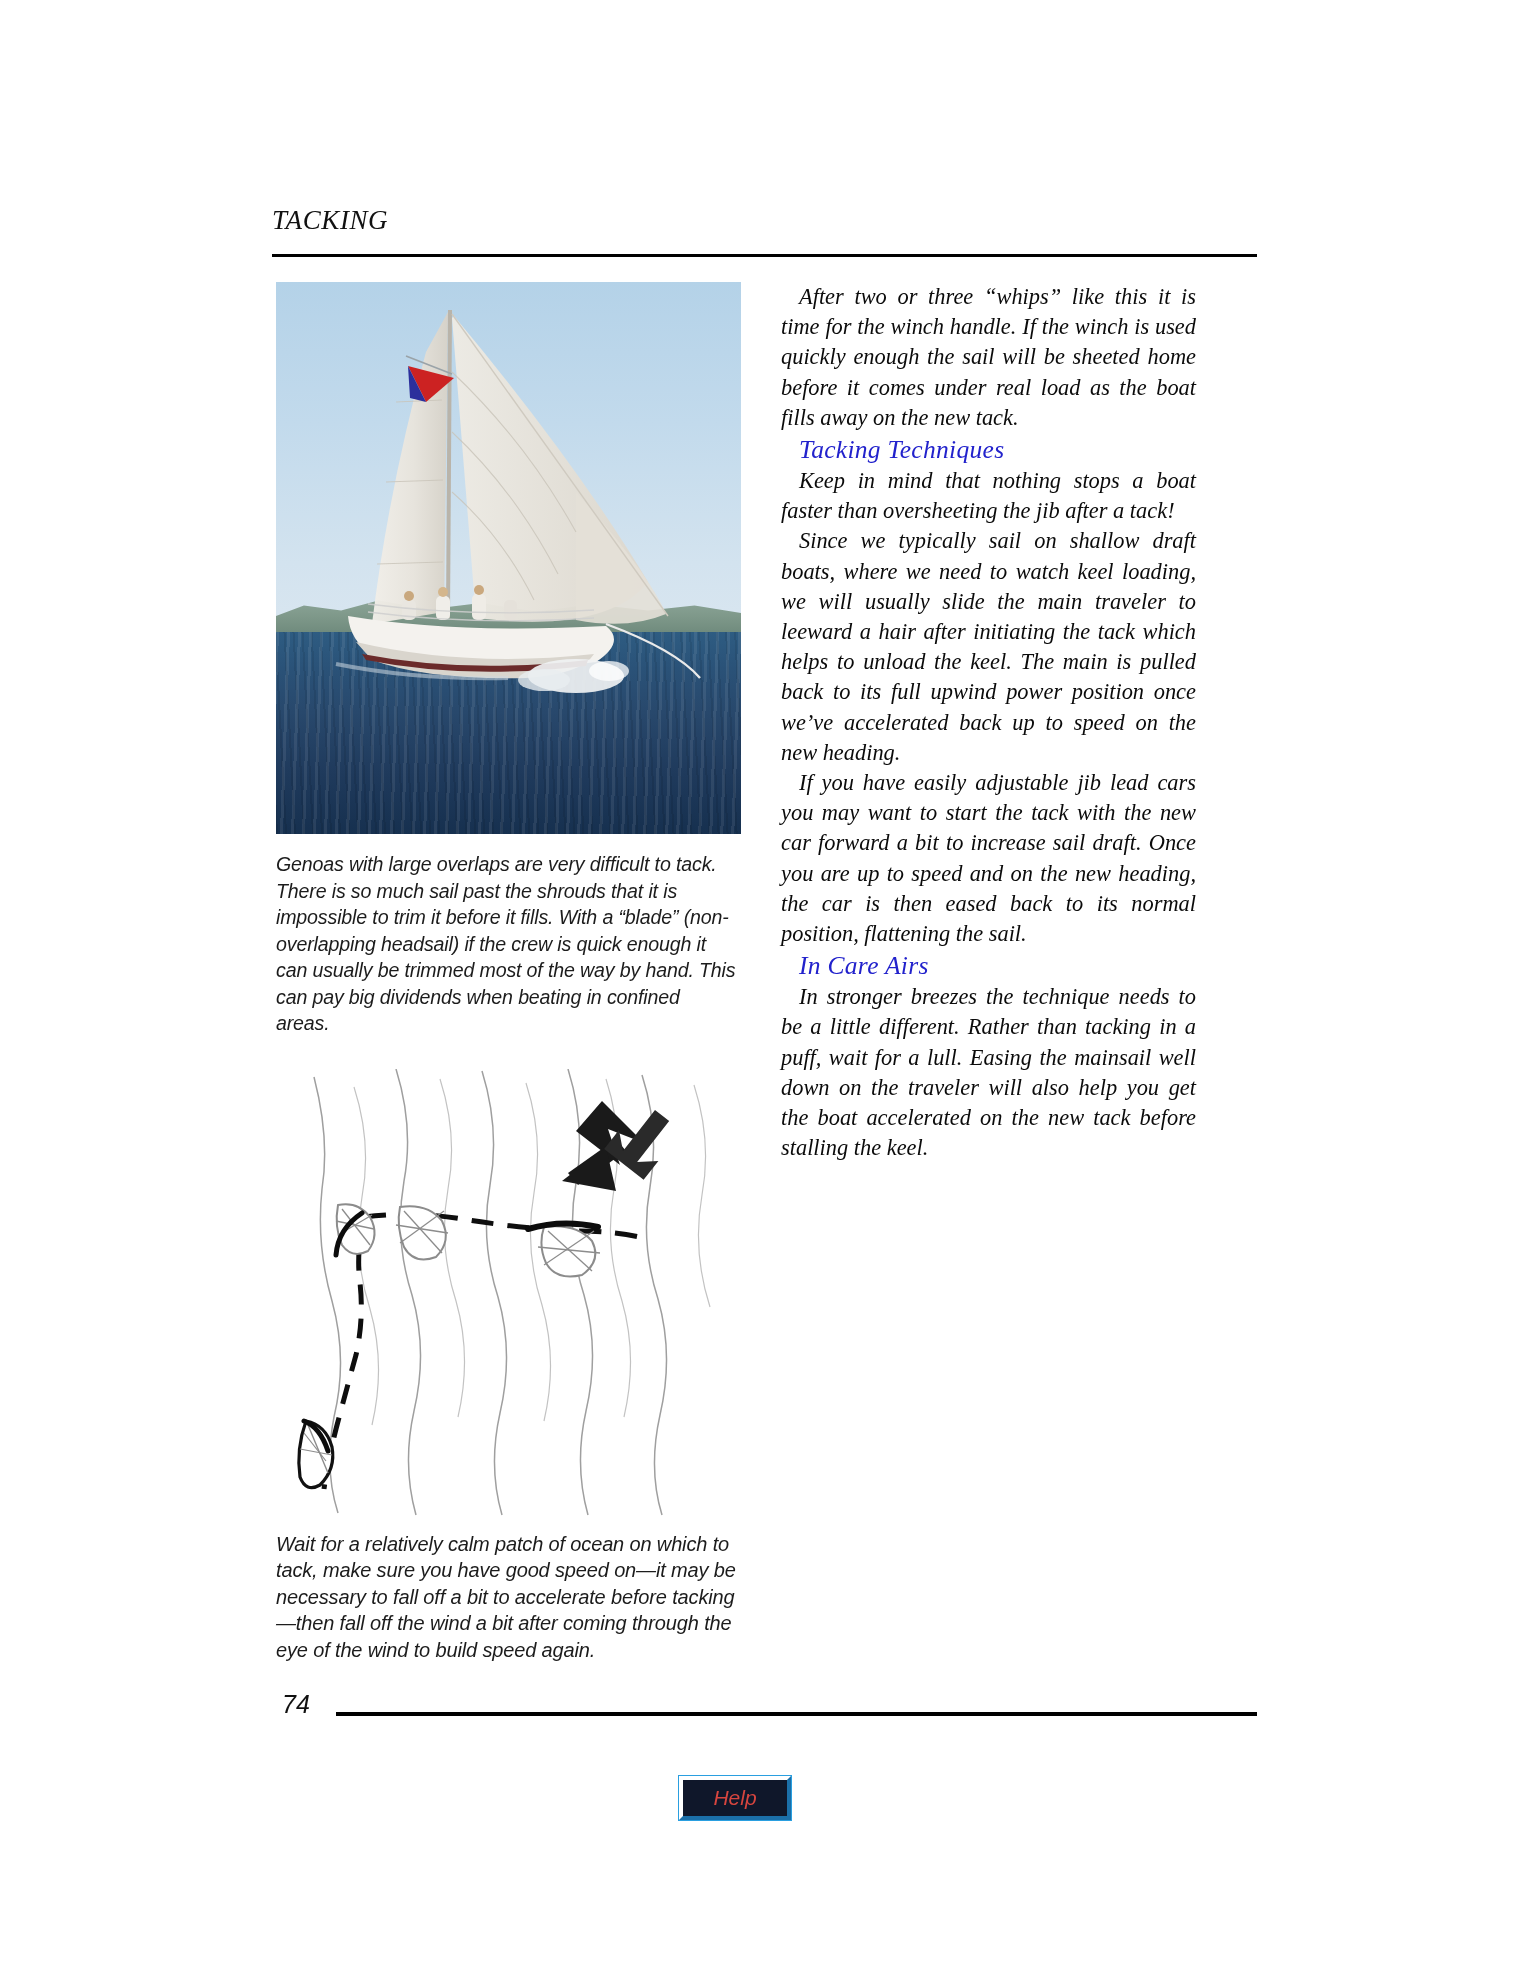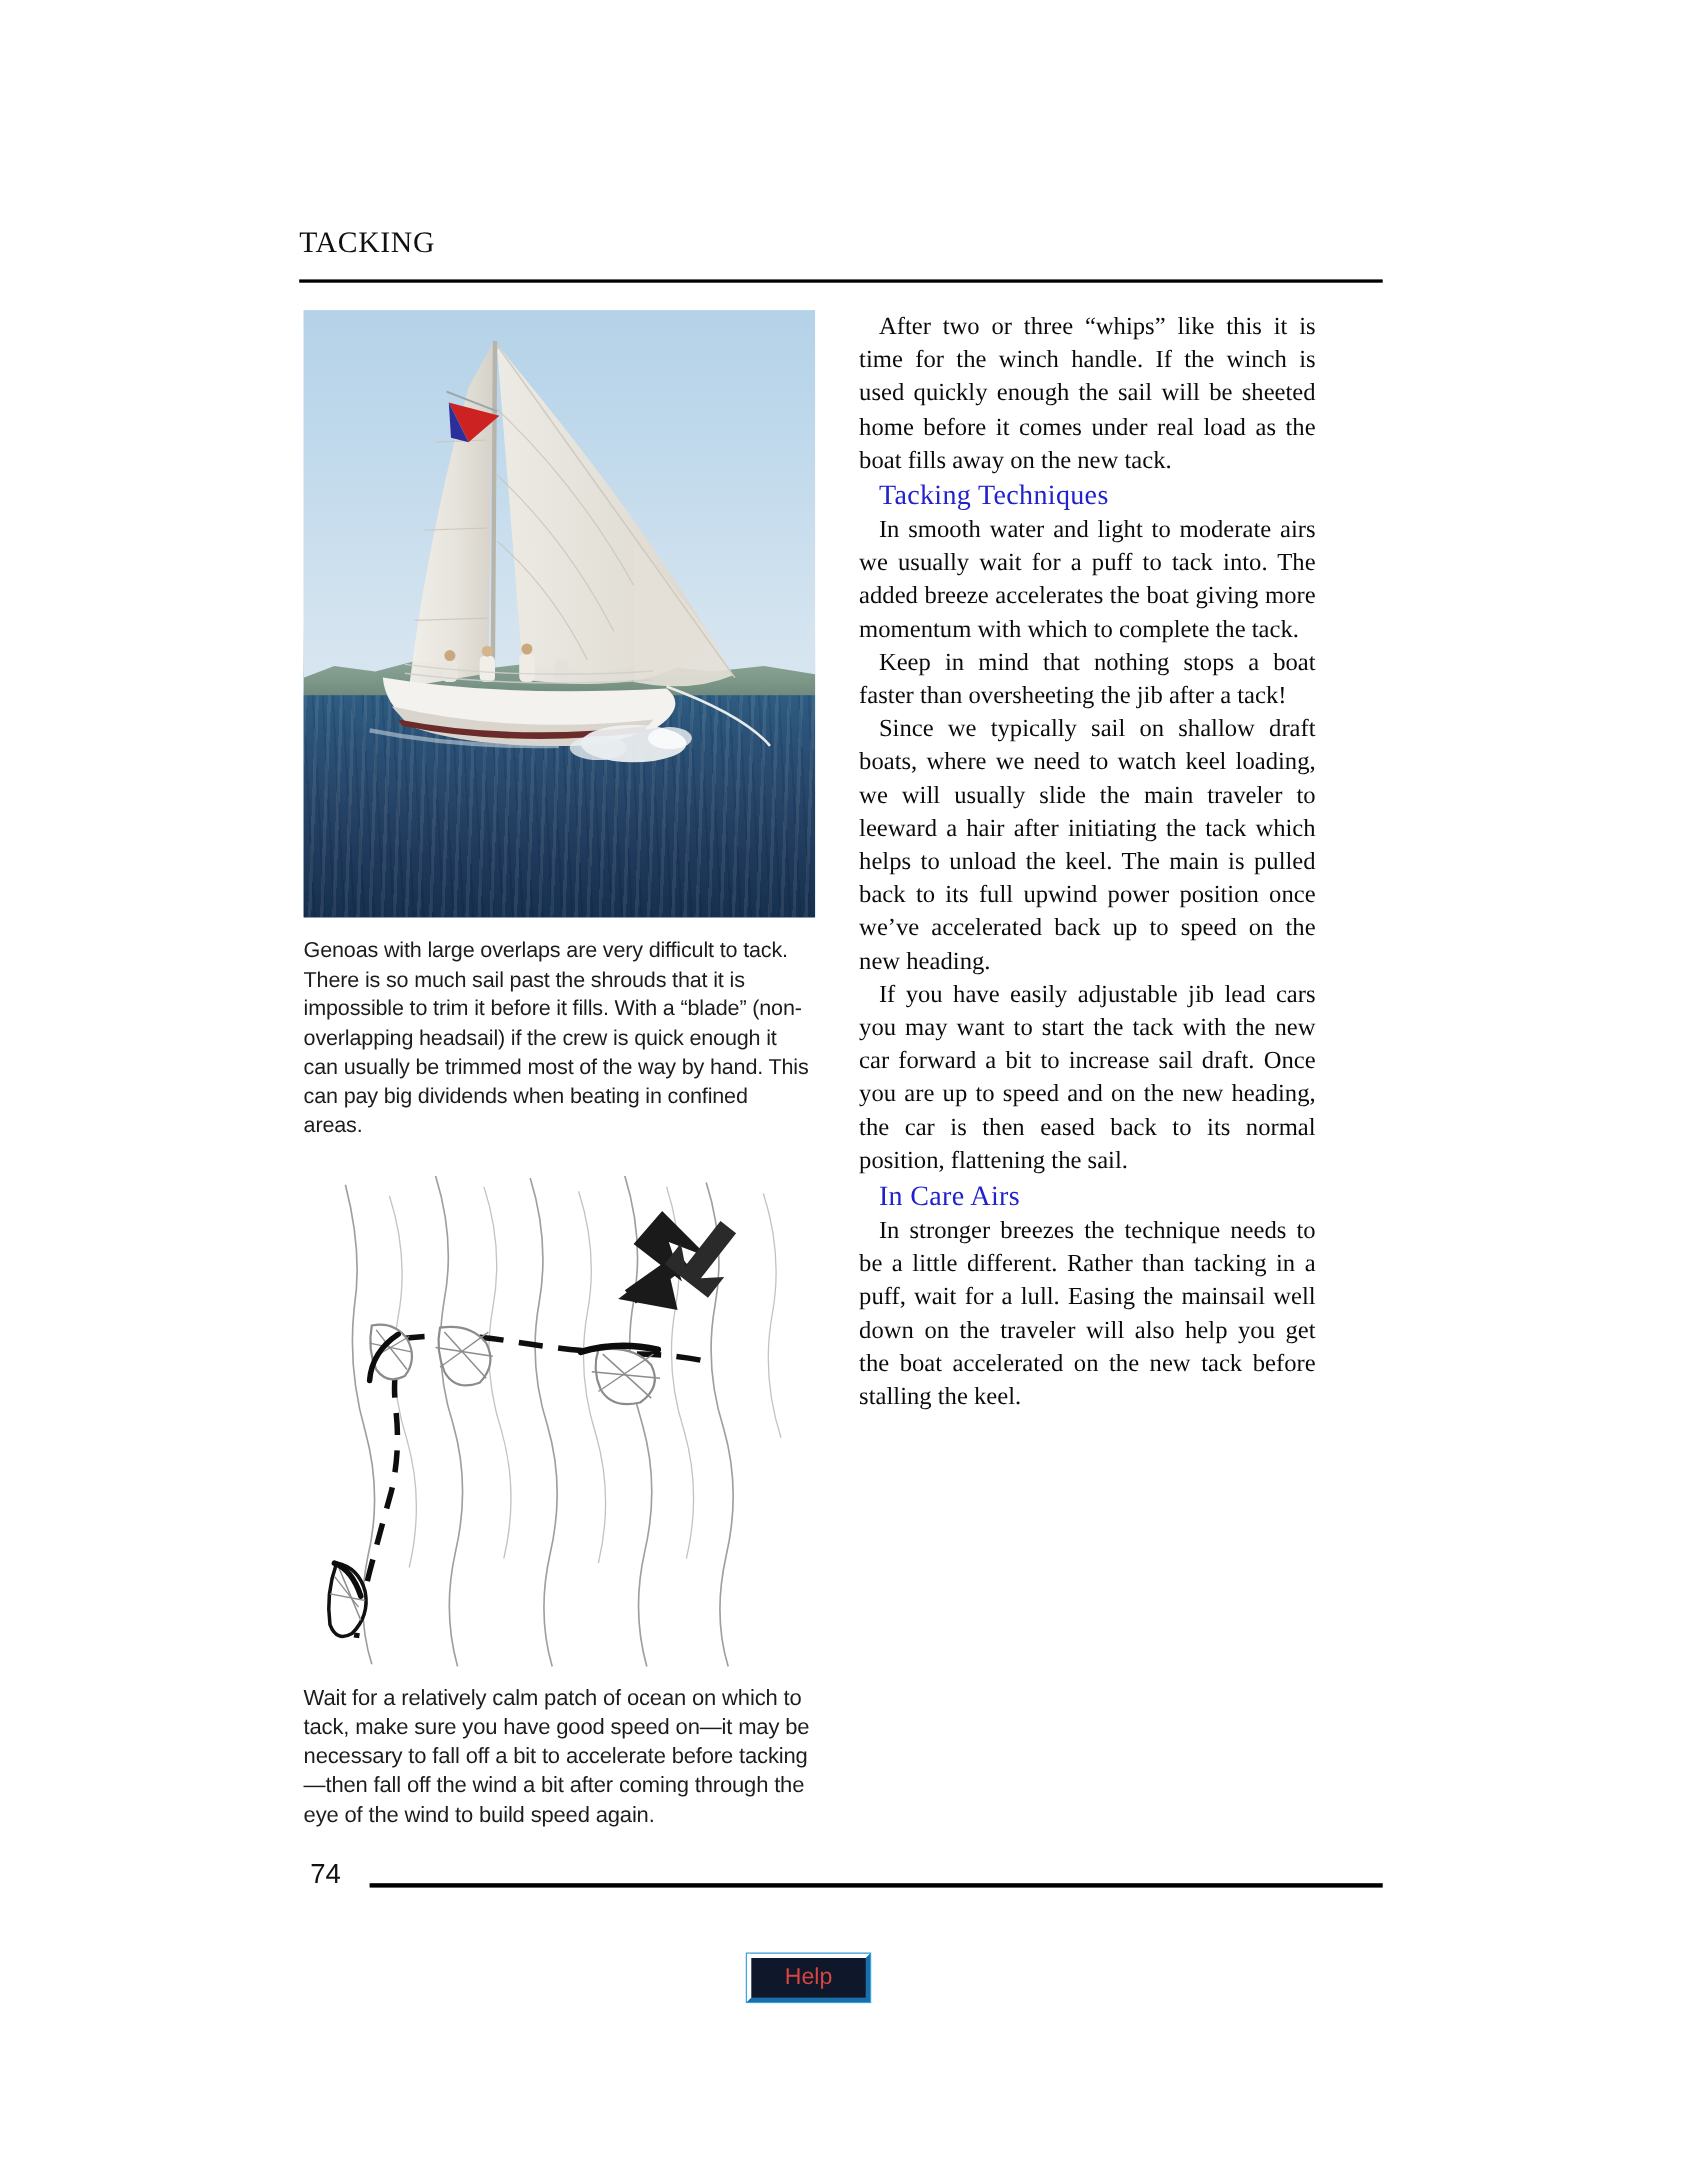--- a/index.html
+++ b/index.html
@@ -14,20 +14,21 @@
     font-family: "Liberation Serif", serif;
     overflow: hidden;
   }
 
   .page {
     position: absolute;
     left: 0; top: 0;
     width: 1530px;
     height: 1980px;
     background: #ffffff;
+    font-style: italic;
   }
 
   
   .running-head {
     position: absolute;
     left: 272px;
     top: 205px;
     font-family: "Liberation Serif", serif;
     font-size: 27px;
     color: #111111;
@@ -335,21 +336,20 @@
         <path d="M28 352 Q44 358 52 382" stroke="#0c0c0c" stroke-width="5" fill="none" stroke-linecap="round"></path>
       </svg>
     </div>
 
     <div class="caption-2">Wait for a relatively calm patch of ocean on which to tack, make sure you have good speed on—it may be necessary to fall off a bit to accelerate before tacking—then fall off the wind a bit after coming through the eye of the wind to build speed again.</div>
   </div>
 
   <div class="col-right">
     <p>After two or three “whips” like this it is time for the winch handle. If the winch is used quickly enough the sail will be sheeted home before it comes under real load as the boat fills away on the new tack.</p>
     <p class="subhead">Tacking Techniques</p>
-    <p>In smooth water and light to moderate airs we usually wait for a puff to tack into. The added breeze accelerates the boat giving more momentum with which to complete the tack.</p>
     <p>Keep in mind that nothing stops a boat faster than oversheeting the jib after a tack!</p>
     <p>Since we typically sail on shallow draft boats, where we need to watch keel loading, we will usually slide the main traveler to leeward a hair after initiating the tack which helps to unload the keel. The main is pulled back to its full upwind power position once we’ve accelerated back up to speed on the new heading.</p>
     <p>If you have easily adjustable jib lead cars you may want to start the tack with the new car forward a bit to increase sail draft. Once you are up to speed and on the new heading, the car is then eased back to its normal position, flattening the sail.</p>
     <p class="subhead">In Care Airs</p>
     <p>In stronger breezes the technique needs to be a little different. Rather than tacking in a puff, wait for a lull. Easing the mainsail well down on the traveler will also help you get the boat accelerated on the new tack before stalling the keel.</p>
   </div>
 
   <div class="folio">74</div>
   <div class="rule-bottom"></div>
 

